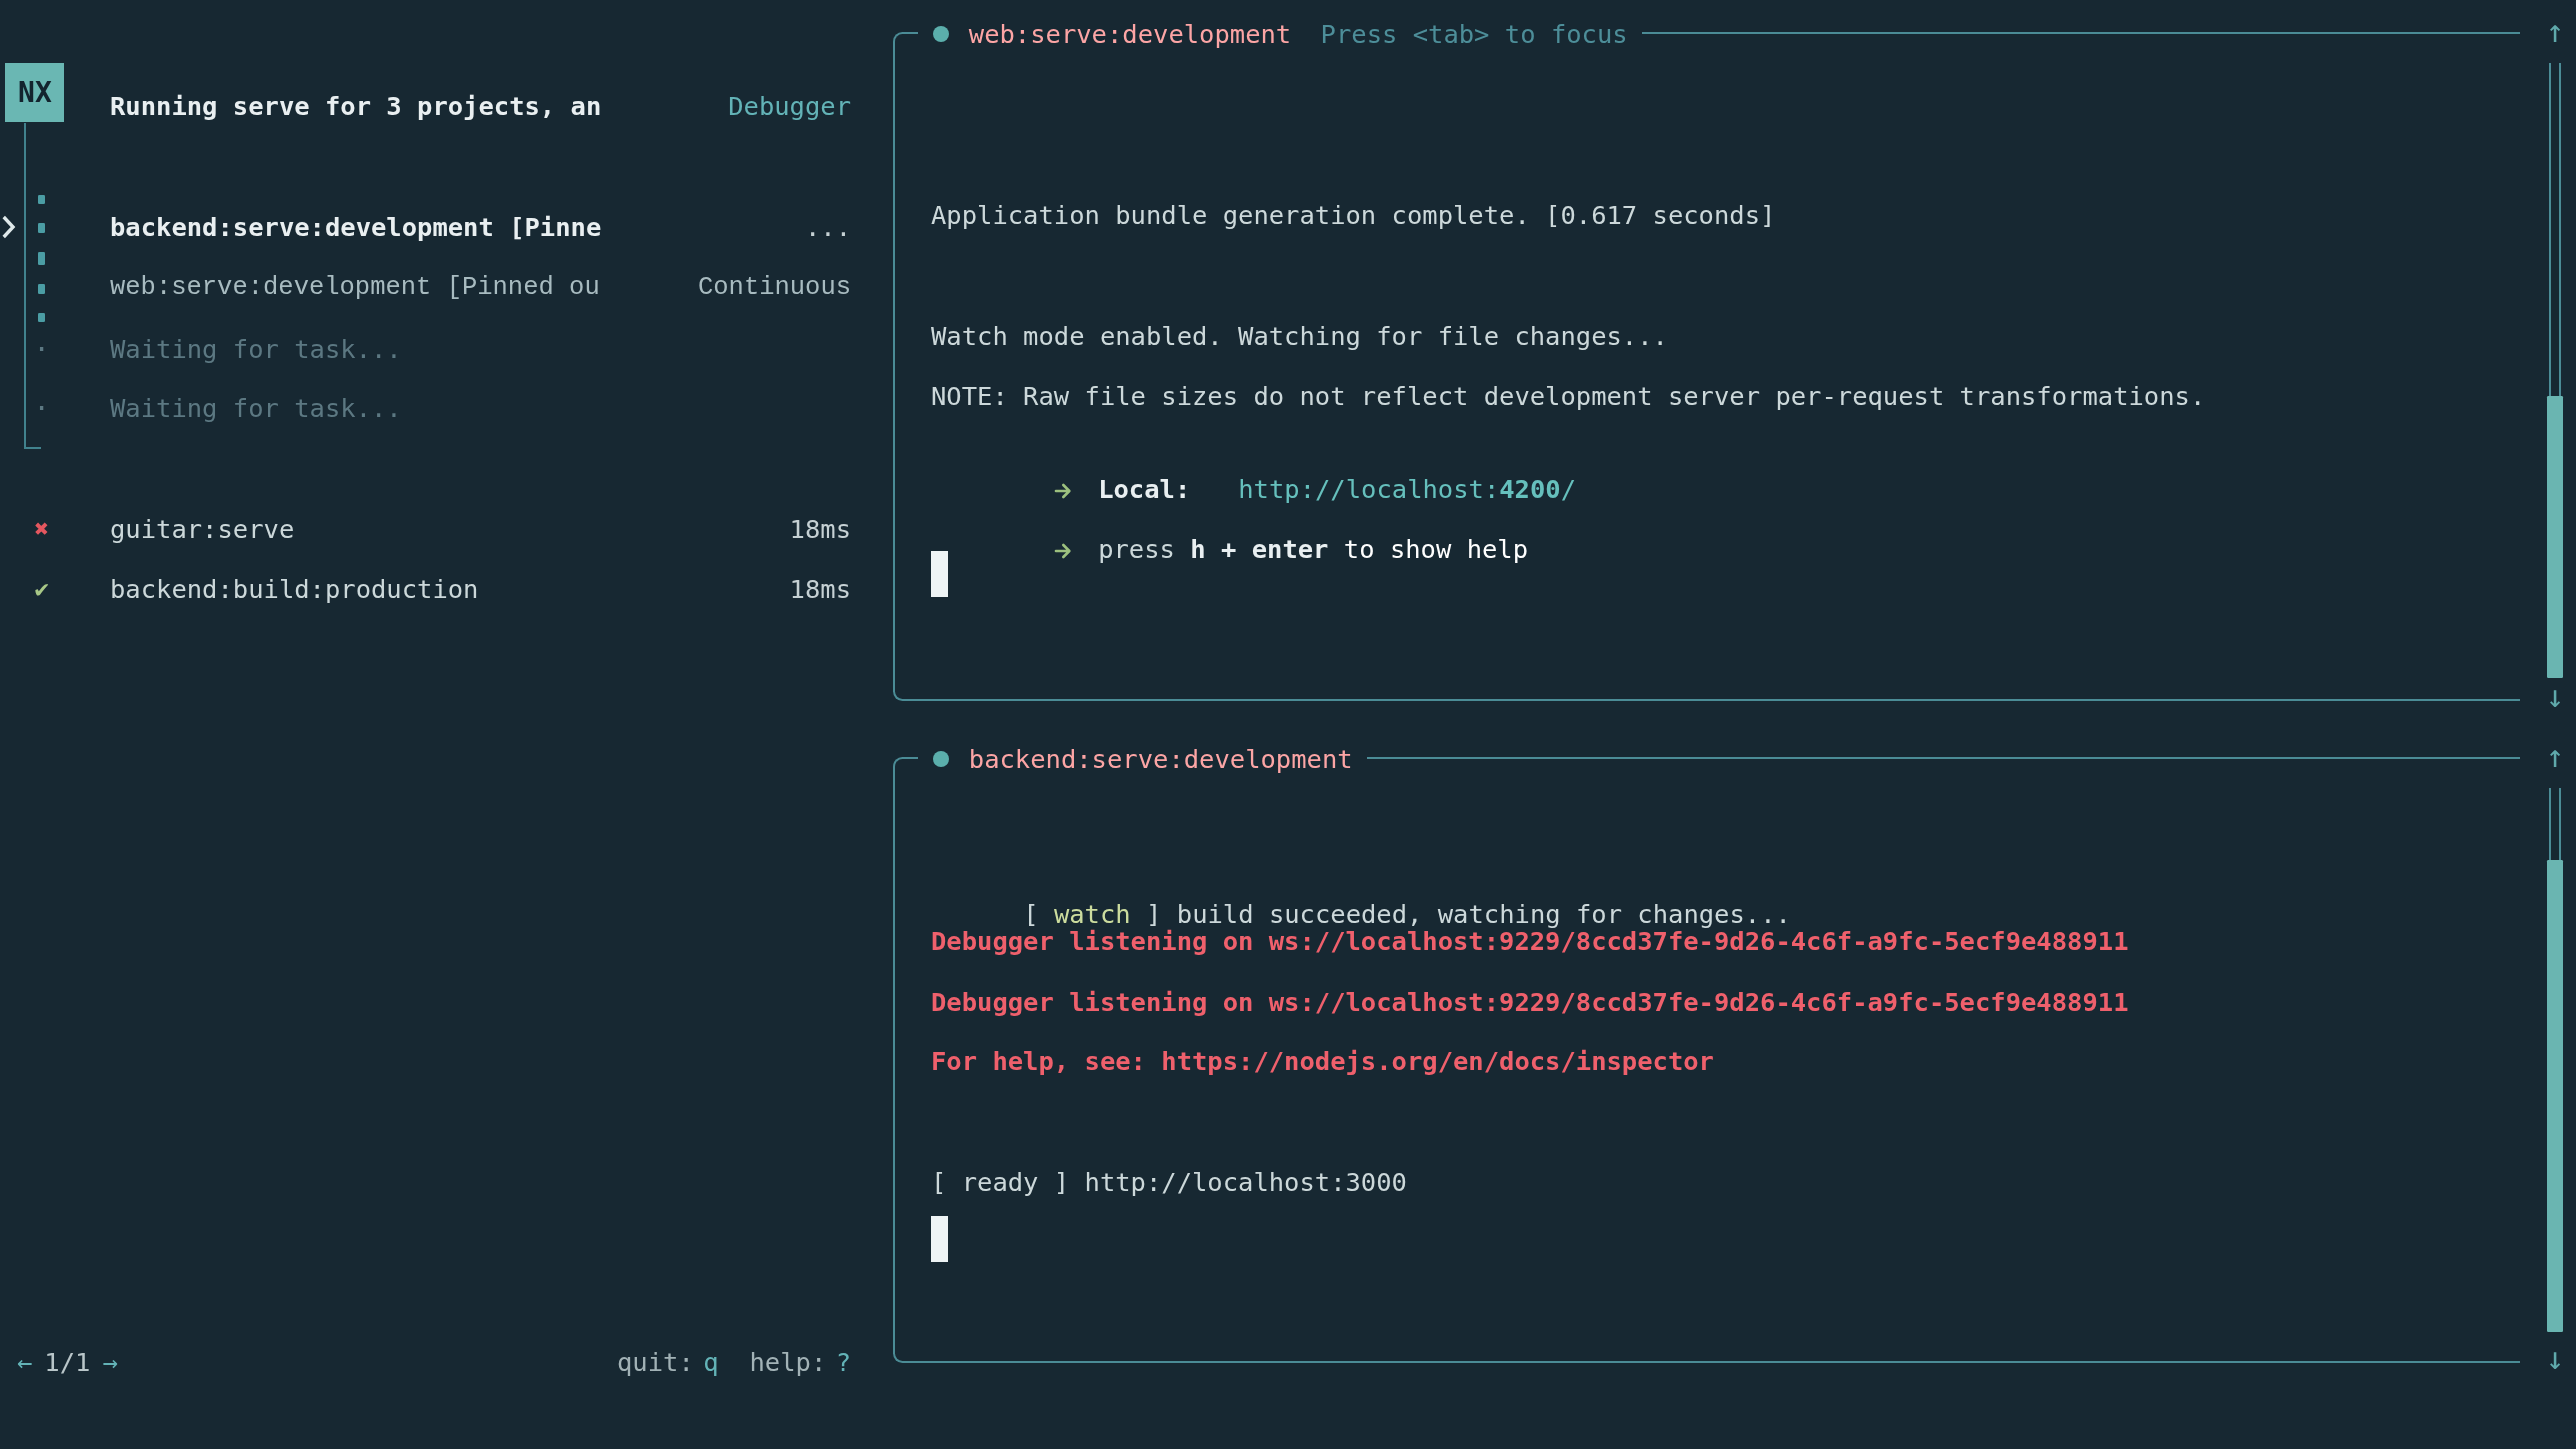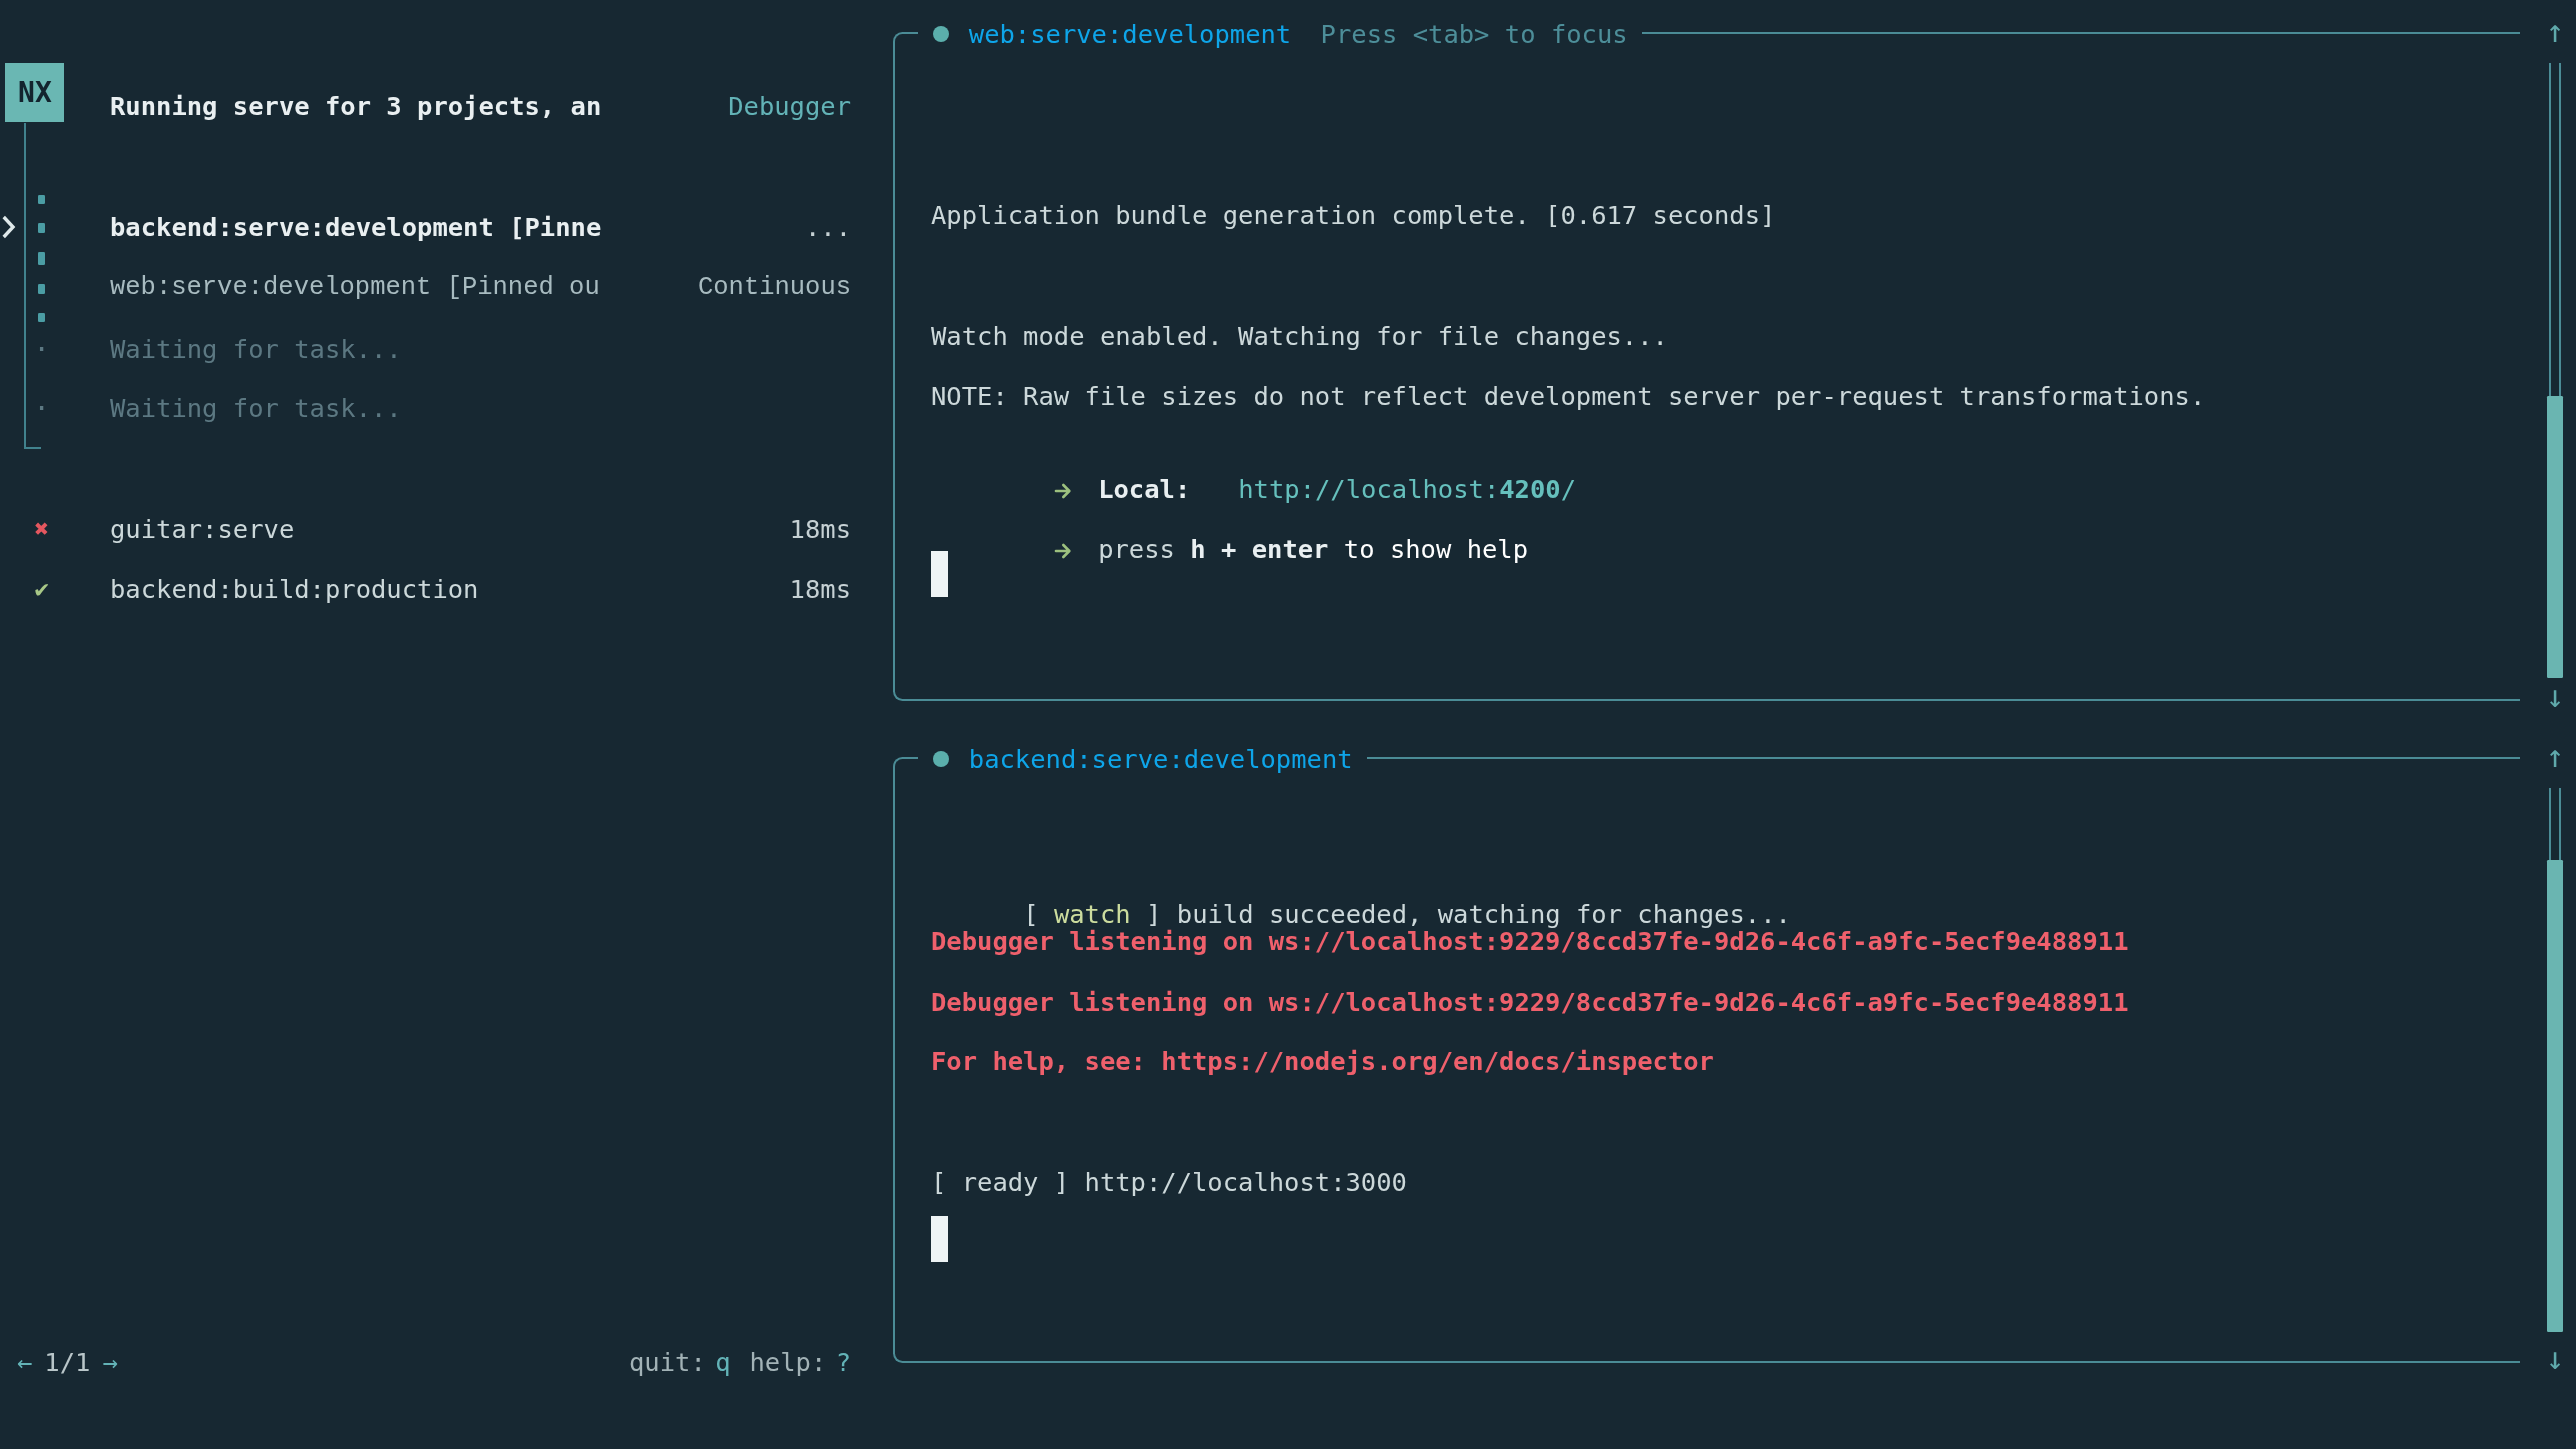--- a/index.html
+++ b/index.html
@@ -32,35 +32,35 @@
   .txt-dim{color:#a8bbc0;font-family:Liberation Mono, monospace;}
   .txt-wait{color:#5c7882;}
   .x-icon{color:#e4575f;font-size:24px;}
   .check-icon{color:#a8c887;font-size:24px;}
   .bullet{color:#5c7882;font-size:27px;}
   .teal{color:#63b3b7;}
   .footer-left{left:17px;top:1346px;}
   .footer-left .pg{color:#b9c6c9;margin:0 12px;}
   .footer-right{left:0;top:1346px;width:851px;text-align:right;color:#a2b2b6;}
   .footer-right .key{color:#63b3b7;margin-left:9.4px;}
-  .footer-right .grp{margin-left:19px;}
+  .footer-right .grp{margin-left:31px;}
 
   
   .panel{
     border:2px solid #4b8c96;border-right:none;
     border-top-left-radius:9.4px;border-bottom-left-radius:9.4px;
   }
   .panel-top{left:893px;top:32px;width:1625px;height:665px;}
   .panel-bottom{left:893px;top:757px;width:1625px;height:602px;}
   .panel-header{
     position:absolute;top:-17.4px;left:23px;height:35px;background:#172832;
     display:flex;align-items:center;padding:0 14.8px;gap:20px;
   }
   .status-dot{width:16px;height:16px;border-radius:50%;background:#5bafac;flex:0 0 auto;}
-  .panel-title{color:#0ea5e9;}
+  .panel-title{color:#fca5a5;}
   .panel-hint{color:#4d8e99;margin-left:9.4px;}
   .tline{position:absolute;left:36px;white-space:pre;}
   .arrow-green{display:inline-block;margin-left:31px;vertical-align:-2.7px;}
   .lbl-bold{font-weight:bold;color:#e9eff1;margin-left:24px;}
   .url{color:#66c0bd;margin-left:48px;}
   .url-port{font-weight:bold;}
   .help-pre{margin-left:24px;color:#ccd8da;}
   .keys-bold{font-weight:bold;color:#e9eff1;margin-left:15.4px;}
   .help-post{margin-left:15.4px;color:#ffffff;}
   .red{color:#ef606c;font-weight:bold;}

